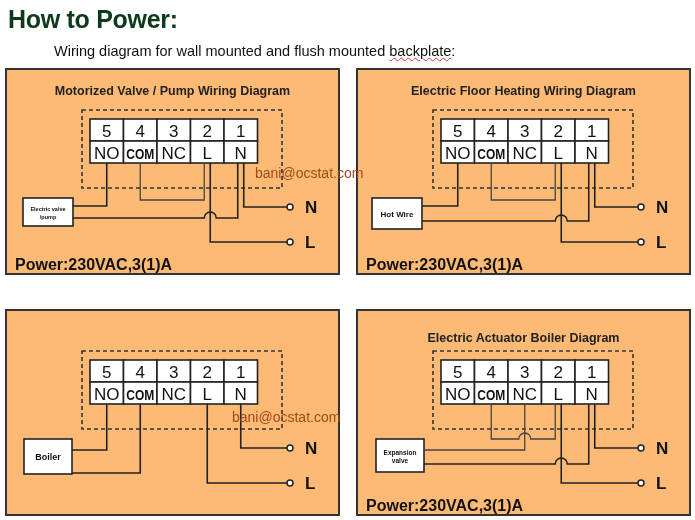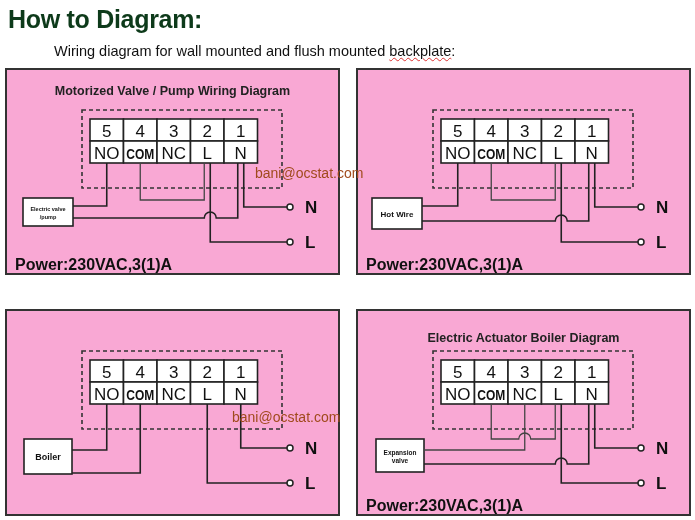--- a/index.html
+++ b/index.html
@@ -1,29 +1,29 @@
 <!DOCTYPE html>
 <html><head>
 <meta charset="utf-8">
 <style>
   html,body{margin:0;padding:0;background:#fff;}
   body{width:695px;height:520px;position:relative;overflow:hidden;font-family:"Liberation Sans",sans-serif;}
   .heading{position:absolute;left:8px;top:5px;font-size:25px;font-weight:bold;color:#0d3a1a;letter-spacing:-0.3px;}
   .subheading{position:absolute;left:10px;top:43px;font-size:14.5px;color:#111;margin-left:44px;}
   .subheading .spell{text-decoration:underline wavy #d33;text-decoration-thickness:1px;}
-  .panel{position:absolute;border:2px solid #333;background:#f9a8d4;box-sizing:border-box;}
+  .panel{position:absolute;border:2px solid #333;background:#fdba74;box-sizing:border-box;}
   .ptitle{position:absolute;left:0;right:0;text-align:center;font-weight:bold;font-size:12.5px;color:#222;line-height:14px;}
   .power{position:absolute;left:8px;font-weight:bold;font-size:16px;color:#111;}
   svg{position:absolute;left:0;top:0;overflow:visible;}
   .wm{position:absolute;font-size:14px;color:#a04a1c;}
 </style>
 </head>
 <body>
 
-<div class="heading">How to Diagram:</div>
+<div class="heading">How to Power:</div>
 <div class="subheading"><span>Wiring diagram for wall mounted and flush mounted </span><span class="spell">backplate</span><span>:</span></div>
 
 <div class="panel" style="left:5px;top:68px;width:335px;height:207px;">
   <div class="ptitle" style="top:14px;">Motorized Valve / Pump Wiring Diagram</div>
   <svg width="335" height="207" id="svg0">
       <rect x="75" y="40" width="200" height="78" fill="none" stroke="#333" stroke-width="1.6" stroke-dasharray="4,3"></rect>
       <rect x="83" y="49" width="33.5" height="22" fill="#fff" stroke="#222" stroke-width="1.6"></rect>
       <rect x="83" y="71" width="33.5" height="22" fill="#fff" stroke="#222" stroke-width="1.6"></rect>
       <text x="99.75" y="67" text-anchor="middle" font-size="17" font-family="Liberation Sans, sans-serif" fill="#111">5</text>
       <text x="99.75" y="89" text-anchor="middle" font-size="17" font-weight="normal" font-family="Liberation Sans, sans-serif" fill="#111" textLength="null" lengthAdjust="spacingAndGlyphs">NO</text>
@@ -53,20 +53,21 @@
       <path d="M 203.25 93 V 172 H 280" fill="none" stroke="#222" stroke-width="1.6"></path>
       <circle cx="283" cy="137" r="3" fill="#fff" stroke="#222" stroke-width="1.5"></circle>
       <circle cx="283" cy="172" r="3" fill="#fff" stroke="#222" stroke-width="1.5"></circle>
       <text x="298" y="143" font-size="17" font-weight="bold" font-family="Liberation Sans, sans-serif" fill="#111">N</text>
       <text x="298" y="178" font-size="17" font-weight="bold" font-family="Liberation Sans, sans-serif" fill="#111">L</text>
     </svg>
   <div class="power" style="top:186px;">Power:230VAC,3(1)A</div>
 </div>
 
 <div class="panel" style="left:356px;top:68px;width:335px;height:207px;">
+  <div class="ptitle" style="top:14px;">Electric Floor Heating Wiring Diagram</div>
   <svg width="335" height="207" id="svg1">
       <rect x="75" y="40" width="200" height="78" fill="none" stroke="#333" stroke-width="1.6" stroke-dasharray="4,3"></rect>
       <rect x="83" y="49" width="33.5" height="22" fill="#fff" stroke="#222" stroke-width="1.6"></rect>
       <rect x="83" y="71" width="33.5" height="22" fill="#fff" stroke="#222" stroke-width="1.6"></rect>
       <text x="99.75" y="67" text-anchor="middle" font-size="17" font-family="Liberation Sans, sans-serif" fill="#111">5</text>
       <text x="99.75" y="89" text-anchor="middle" font-size="17" font-weight="normal" font-family="Liberation Sans, sans-serif" fill="#111" textLength="null" lengthAdjust="spacingAndGlyphs">NO</text>
       <rect x="116.5" y="49" width="33.5" height="22" fill="#fff" stroke="#222" stroke-width="1.6"></rect>
       <rect x="116.5" y="71" width="33.5" height="22" fill="#fff" stroke="#222" stroke-width="1.6"></rect>
       <text x="133.25" y="67" text-anchor="middle" font-size="17" font-family="Liberation Sans, sans-serif" fill="#111">4</text>
       <text x="133.25" y="89" text-anchor="middle" font-size="14" font-weight="bold" font-family="Liberation Sans, sans-serif" fill="#111" textLength="28" lengthAdjust="spacingAndGlyphs">COM</text>

